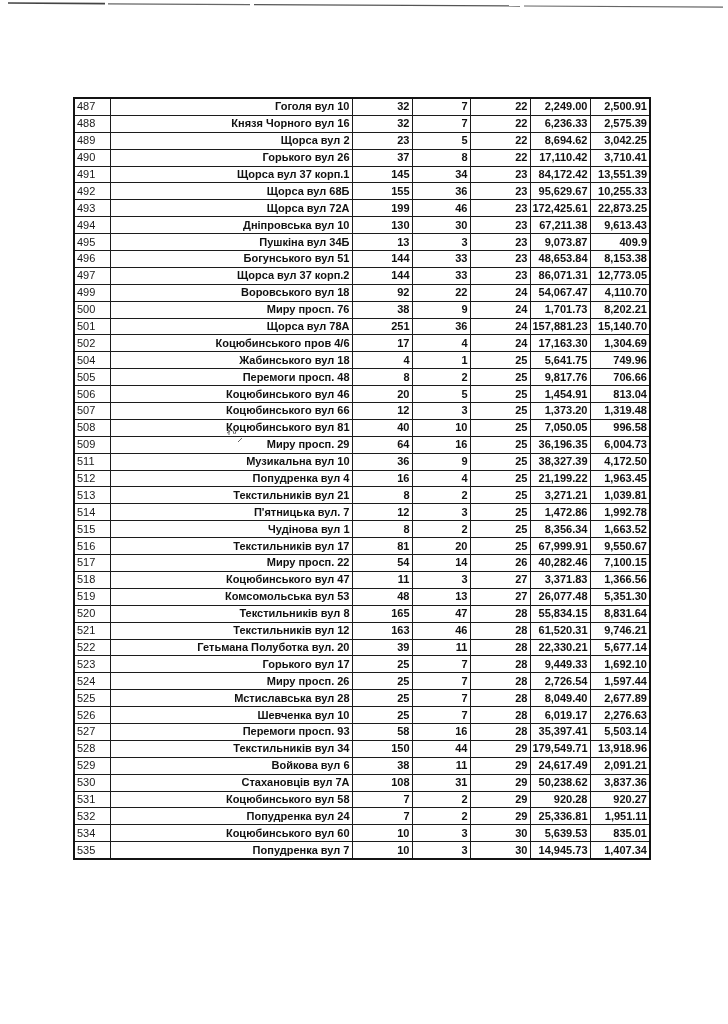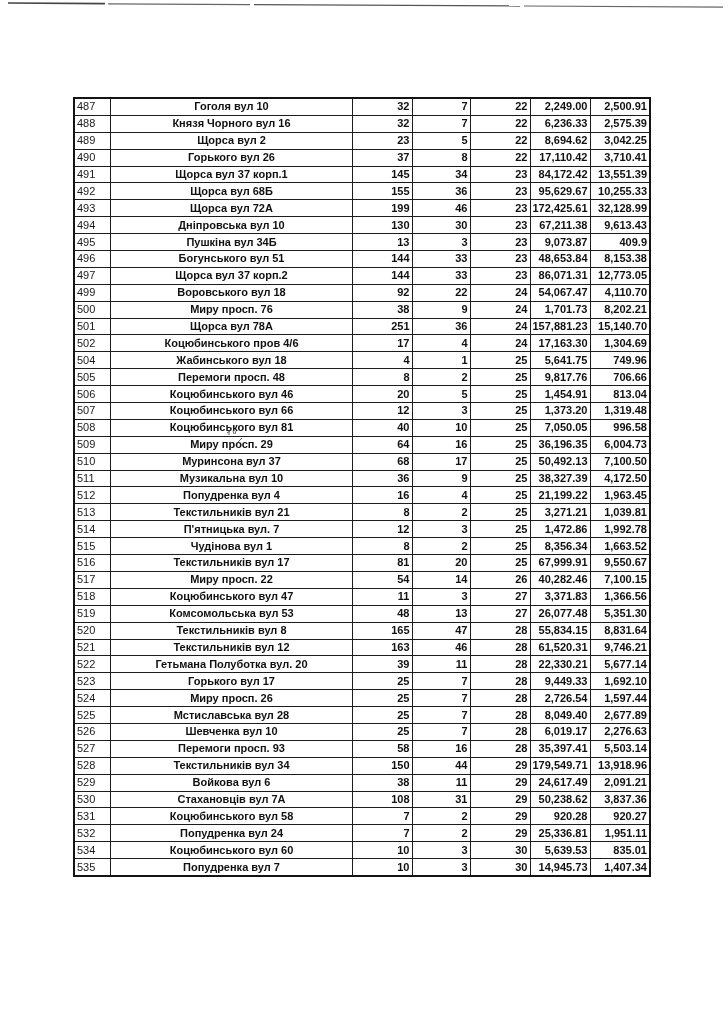--- a/index.html
+++ b/index.html
@@ -43,21 +43,21 @@
     .c-no {
       width: 36px;
       text-align: left;
       font-size: 11px;
       font-weight: normal;
       color: #1a1a1a;
       padding-right: 3px !important;
     }
     .c-addr {
       width: 242px;
-      text-align: center;
+      text-align: right;
       font-size: 11px;
       font-weight: bold;
       padding-left: 3px !important;
     }
     .c-num {
       text-align: right;
       font-size: 11px;
       font-weight: bold;
       padding-right: 2px !important;
     }
@@ -145,21 +145,21 @@
         <td class="c-num">95,629.67</td>
         <td class="c-num">10,255.33</td>
       </tr>
       <tr>
         <td class="c-no">493</td>
         <td class="c-addr">Щорса вул 72А</td>
         <td class="c-num">199</td>
         <td class="c-num">46</td>
         <td class="c-num">23</td>
         <td class="c-num">172,425.61</td>
-        <td class="c-num">32,128.99</td>
+        <td class="c-num">22,873.25</td>
       </tr>
       <tr>
         <td class="c-no">494</td>
         <td class="c-addr">Дніпровська вул 10</td>
         <td class="c-num">130</td>
         <td class="c-num">30</td>
         <td class="c-num">23</td>
         <td class="c-num">67,211.38</td>
         <td class="c-num">9,613.43</td>
       </tr>
@@ -272,29 +272,20 @@
         <td class="c-num">996.58</td>
       </tr>
       <tr>
         <td class="c-no">509</td>
         <td class="c-addr">Миру просп. 29</td>
         <td class="c-num">64</td>
         <td class="c-num">16</td>
         <td class="c-num">25</td>
         <td class="c-num">36,196.35</td>
         <td class="c-num">6,004.73</td>
-      </tr>
-      <tr>
-        <td class="c-no">510</td>
-        <td class="c-addr">Муринсона вул 37</td>
-        <td class="c-num">68</td>
-        <td class="c-num">17</td>
-        <td class="c-num">25</td>
-        <td class="c-num">50,492.13</td>
-        <td class="c-num">7,100.50</td>
       </tr>
       <tr>
         <td class="c-no">511</td>
         <td class="c-addr">Музикальна вул 10</td>
         <td class="c-num">36</td>
         <td class="c-num">9</td>
         <td class="c-num">25</td>
         <td class="c-num">38,327.39</td>
         <td class="c-num">4,172.50</td>
       </tr>

